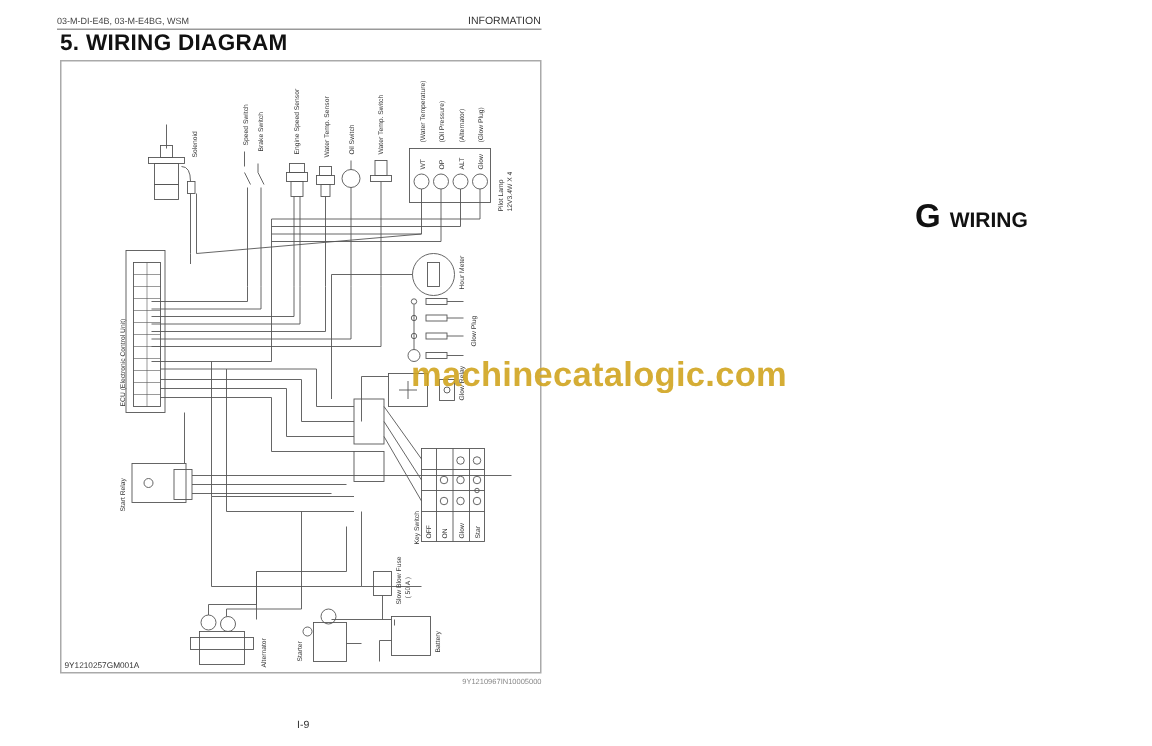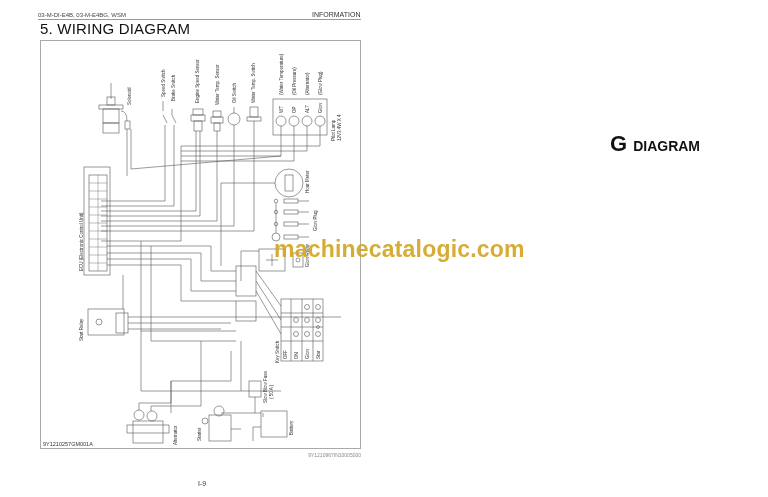--- a/index.html
+++ b/index.html
@@ -1,20 +1,20 @@
 <!DOCTYPE html>
 <html><head>
 <meta charset="utf-8">
 <style>
   html,body{margin:0;padding:0;background:#fff;}
   body{width:768px;height:497px;position:relative;overflow:hidden;font-family:"Liberation Sans",sans-serif;color:#222;}
   .hdr-left{position:absolute;left:38px;top:12px;font-size:6px;color:#444;}
   .hdr-right{position:absolute;left:312px;top:11px;font-size:7px;color:#333;width:48px;text-align:right;}
   .hdr-rule{position:absolute;left:38px;top:19px;width:323px;height:1px;background:#999;}
-  .title{position:absolute;left:40px;top:20px;font-size:15px;font-weight:normal;color:#111;letter-spacing:0.2px;}
+  .title{position:absolute;left:40px;top:20px;font-size:15px;font-weight:bold;color:#111;letter-spacing:0.2px;}
   .frame{position:absolute;left:40px;top:40px;width:321px;height:409px;border:1px solid #aaa;box-sizing:border-box;}
   .frame svg{position:absolute;left:0;top:0;}
   .fig-id{position:absolute;left:43px;top:441px;font-size:5.5px;color:#333;}
   .fig-code{position:absolute;left:300px;top:452px;font-size:5px;color:#888;width:61px;text-align:right;}
   .page-no{position:absolute;left:198px;top:480px;font-size:7px;color:#333;}
   .watermark{position:absolute;left:262px;top:236px;font-size:23px;font-weight:bold;color:#d1a520;opacity:0.9;letter-spacing:0.2px;margin-left:12px;}
   .section{position:absolute;left:610px;top:131px;font-weight:bold;color:#111;}
   .section .letter{font-size:22px;}
   .section .name{font-size:14px;margin-left:6px;}
   .vlab{font-family:"Liberation Sans",sans-serif;font-size:4.5px;fill:#333;}
@@ -289,14 +289,14 @@
   </svg>
 </div>
 
 <div class="fig-id">9Y1210257GM001A</div>
 <div class="fig-code">9Y1210967IN10005000</div>
 <div class="page-no">I-9</div>
 
 <div class="watermark">machinecatalogic.com</div>
 
 <div class="section">
-  <span class="letter">G</span><span class="name">DIAGRAM</span>
+  <span class="letter">G</span><span class="name">WIRING</span>
 </div>
 
 </body></html>

